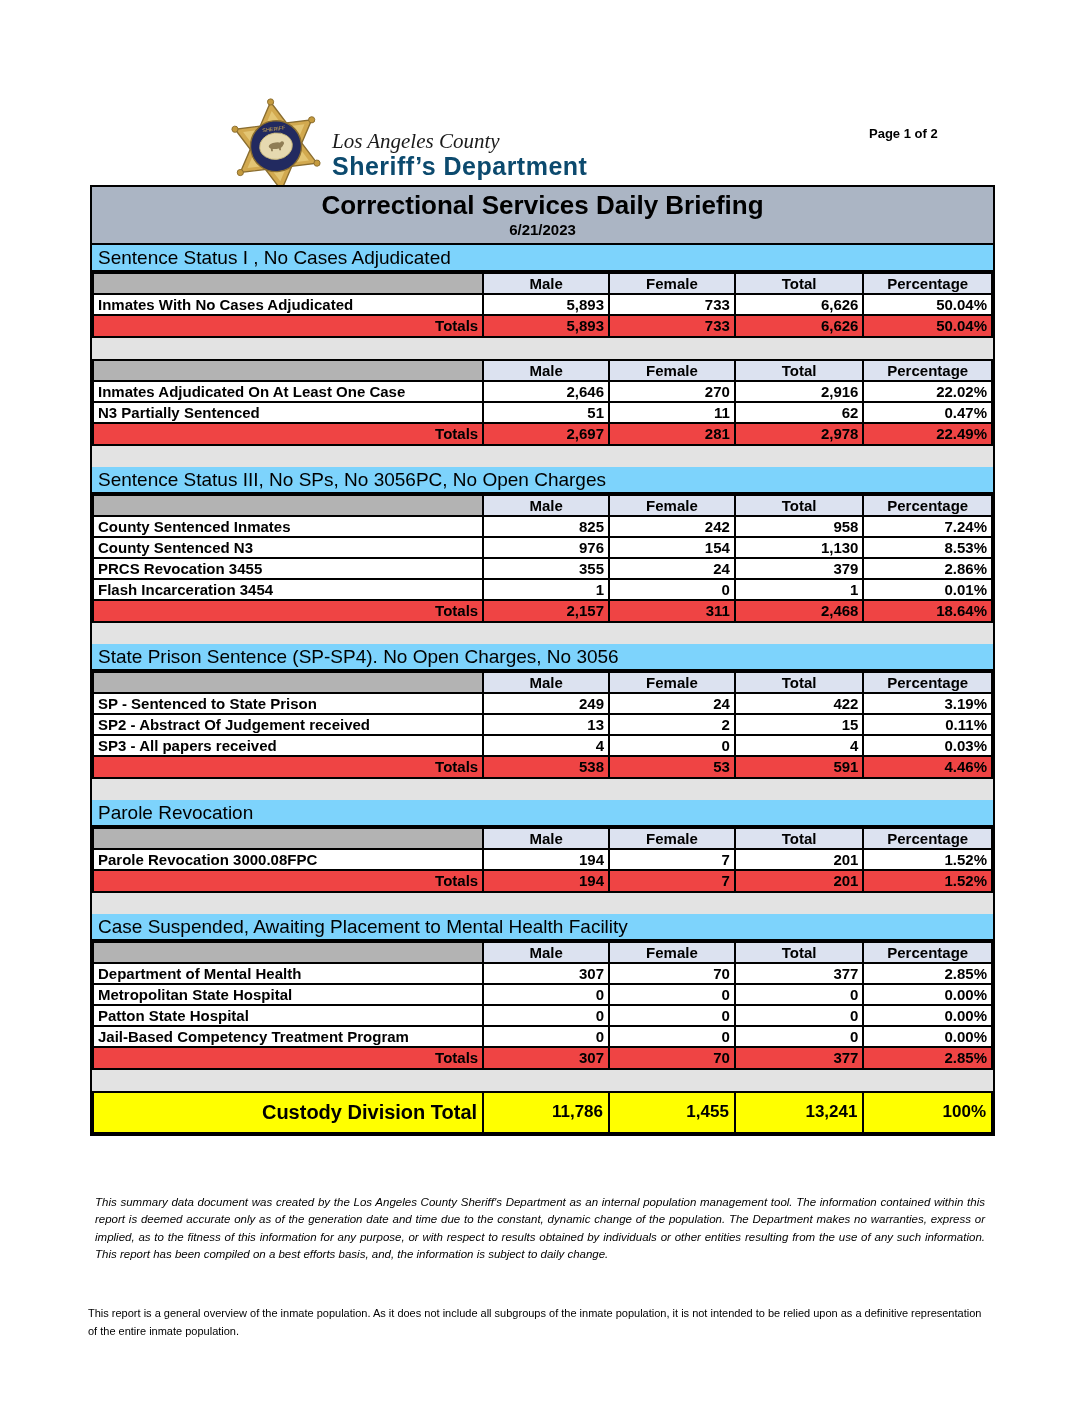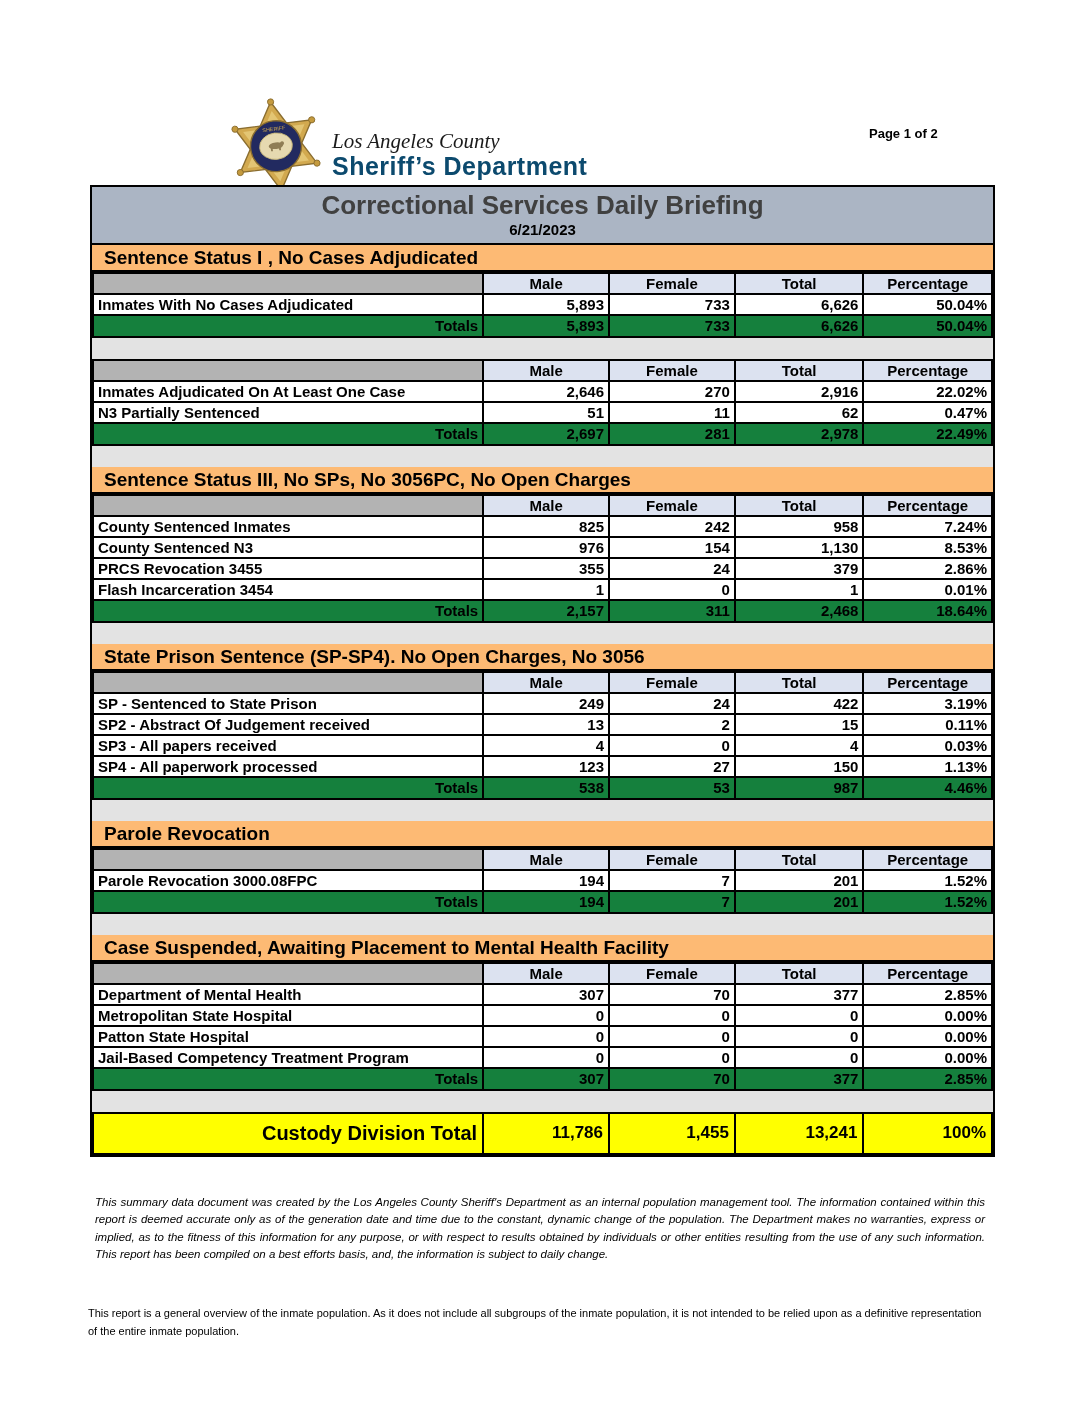--- a/index.html
+++ b/index.html
@@ -24,45 +24,45 @@
     position: absolute; left: 90px; top: 185px; width: 905px;
     background: #e3e3e3;
     border: 2px solid #000;
   }
   .title-block {
     background: #abb5c4;
     border-bottom: 2px solid #000;
     text-align: center;
     padding: 4px 0 5px 0;
   }
-  .report-title { font-size: 26px; font-weight: bold; color: #404040; line-height: 1.1; }
+  .report-title { font-size: 26px; font-weight: bold; color: #000000; line-height: 1.1; }
   .report-date  { font-size: 15px; font-weight: bold; color: #000; margin-top: 1px; }
 
   .report-section { margin: 0 0 21px 0; }
   .report-section:first-of-type { margin-top: 0; }
   .section-title {
-    background: #fdba74;
+    background: #7dd3fc;
     border-bottom: 2px solid #000;
-    font-size: 19px; font-weight: bold; color: #000;
+    font-size: 19px; font-weight: normal; color: #000;
     height: 27px; line-height: 26px;
-    padding-left: 12px;
+    padding-left: 6px;
   }
 
   table.data-table { width: 100%; border-collapse: collapse; table-layout: fixed; background: #fff; }
   table.data-table td, table.data-table th {
     border: 2px solid #000;
     font-size: 15px; font-weight: bold; color: #000;
     height: 21px; padding: 0 4px;
     overflow: hidden; white-space: nowrap;
   }
   th.corner { background: #b3b3b3; border-right: 2px solid #000; }
   th.col-head { background: #dce2f0; text-align: center; font-size: 16px; height: 22px; }
   td.row-label { text-align: left; background: #fff; }
   td.num { text-align: right; background: #fff; }
-  tr.totals-row td { background: #15803d; height: 22px; }
+  tr.totals-row td { background: #ef4444; height: 22px; }
   tr.totals-row td.totals-label { text-align: right; }
 
   table.grand-total-table { width: 100%; border-collapse: collapse; table-layout: fixed; }
   table.grand-total-table td {
     border: 2px solid #000;
     background: #ffff00;
     font-weight: bold; color: #000;
     height: 29px; padding: 8px 5px;
     text-align: right; white-space: nowrap;
   }
@@ -300,32 +300,25 @@
                 <td class="num">15</td>
                 <td class="num">0.11%</td>
               </tr>
               <tr class="data-row">
                 <td class="row-label">SP3 - All papers received</td>
                 <td class="num">4</td>
                 <td class="num">0</td>
                 <td class="num">4</td>
                 <td class="num">0.03%</td>
               </tr>
-              <tr class="data-row">
-                <td class="row-label">SP4 - All paperwork processed</td>
-                <td class="num">123</td>
-                <td class="num">27</td>
-                <td class="num">150</td>
-                <td class="num">1.13%</td>
-              </tr>
               <tr class="totals-row">
                 <td class="totals-label">Totals</td>
                 <td class="num">538</td>
                 <td class="num">53</td>
-                <td class="num">987</td>
+                <td class="num">591</td>
                 <td class="num">4.46%</td>
               </tr>
             </tbody>
     </table>
   </section>
 
   <section class="report-section">
     <div class="section-title">Parole Revocation</div>
     <table class="data-table">
       <colgroup>

